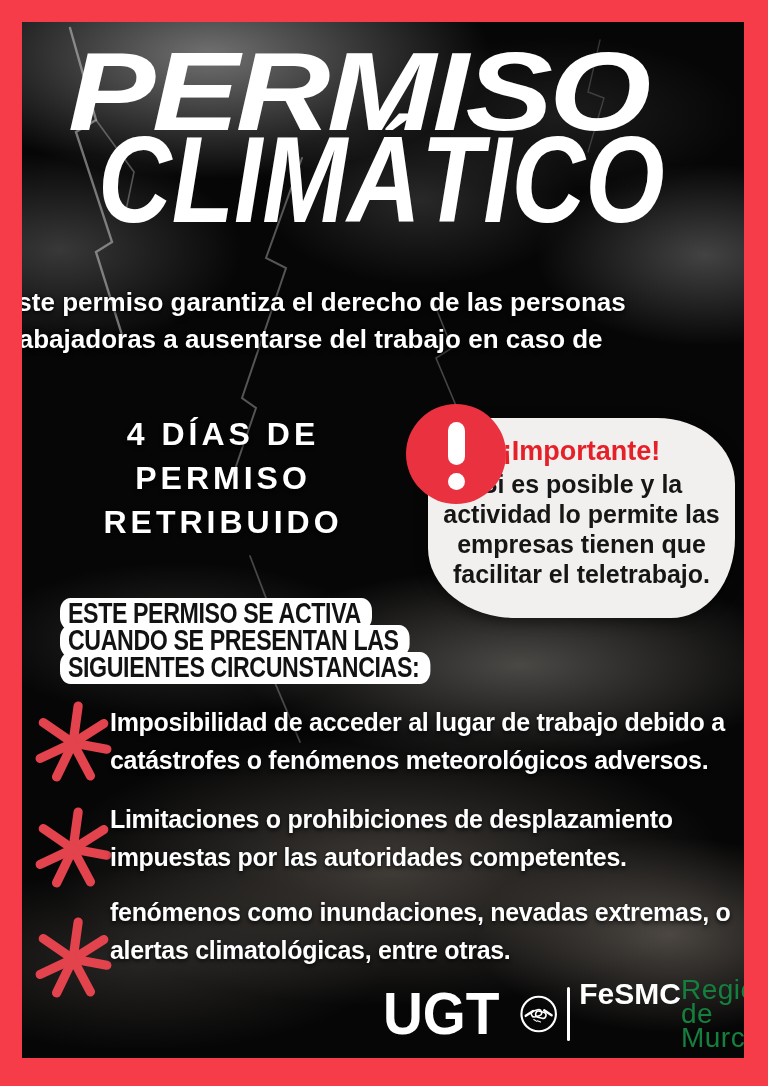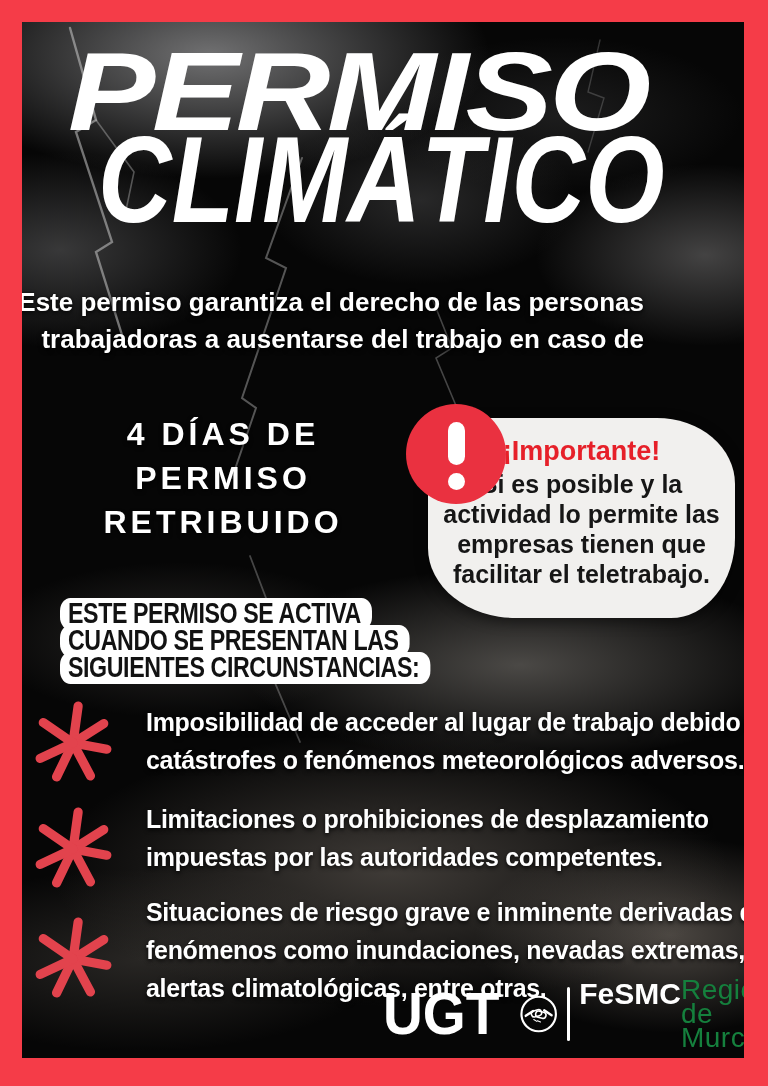--- a/index.html
+++ b/index.html
@@ -43,21 +43,21 @@
     transform:scaleX(1.17);transform-origin:left top;white-space:nowrap;
   }
   .title2{
     left:98px;top:118px;
     font-size:100px;font-weight:bold;font-style:italic;
     color:#fff;letter-spacing:0px;line-height:1;
     transform:scale(1.02,1.22);transform-origin:left top;white-space:nowrap;
   }
   
   .intro{
-    left:0;top:284px;width:644px;text-align:right;
+    left:0;top:284px;width:644px;text-align:left;
     font-size:26px;font-weight:bold;color:#fff;line-height:37px;
     text-shadow:0 2px 5px rgba(0,0,0,.9),0 0 2px rgba(0,0,0,.6);
   }
   .intro div{white-space:nowrap;}
 
   
   .benefit{
     left:58px;top:412px;width:330px;text-align:center;
     font-size:32px;font-weight:bold;color:#fff;
     letter-spacing:4px;line-height:44px;
@@ -102,21 +102,21 @@
     padding:3px 14px 4px 10px;border-radius:13px;
     transform:scaleX(0.8);transform-origin:left center;white-space:nowrap;
     letter-spacing:-0.5px;
   }
 
   
   .bullet-text{
     font-size:25px;font-weight:bold;color:#fff;line-height:38px;
     text-shadow:0 2px 4px rgba(0,0,0,.85);letter-spacing:-0.3px;
   }
-  .bullet-text div{white-space:nowrap;margin-left:36px;}
+  .bullet-text div{white-space:nowrap;}
   .star{position:absolute;z-index:2;}
 
   
   .footer{
     left:383px;top:978px;display:flex;align-items:center;gap:9px;
   }
   .ugt{
     font-size:60px;font-weight:bold;color:#fff;letter-spacing:0px;line-height:60px;
     transform:scaleX(0.92);transform-origin:left center;
   }
@@ -213,21 +213,20 @@
 
   <div class="layer bullet-text" style="left:110px;top:703px">
     <div>Imposibilidad de acceder al lugar de trabajo debido a</div>
     <div>catástrofes o fenómenos meteorológicos adversos.</div>
   </div>
   <div class="layer bullet-text" style="left:110px;top:800px">
     <div>Limitaciones o prohibiciones de desplazamiento</div>
     <div>impuestas por las autoridades competentes.</div>
   </div>
   <div class="layer bullet-text" style="left:110px;top:893px">
-    <div>Situaciones de riesgo grave e inminente derivadas de</div>
     <div>fenómenos como inundaciones, nevadas extremas, o</div>
     <div>alertas climatológicas, entre otras.</div>
   </div>
 
   <div class="layer footer">
     <div class="ugt">UGT</div>
     <svg width="60" height="60" viewBox="0 0 64 64">
       <circle cx="32" cy="32" r="28" fill="none" stroke="#fff" stroke-width="3.5"></circle>
       <g stroke="#fff" stroke-width="4" stroke-linecap="round" fill="none">
         <path d="M11 35 L23 27"></path>

